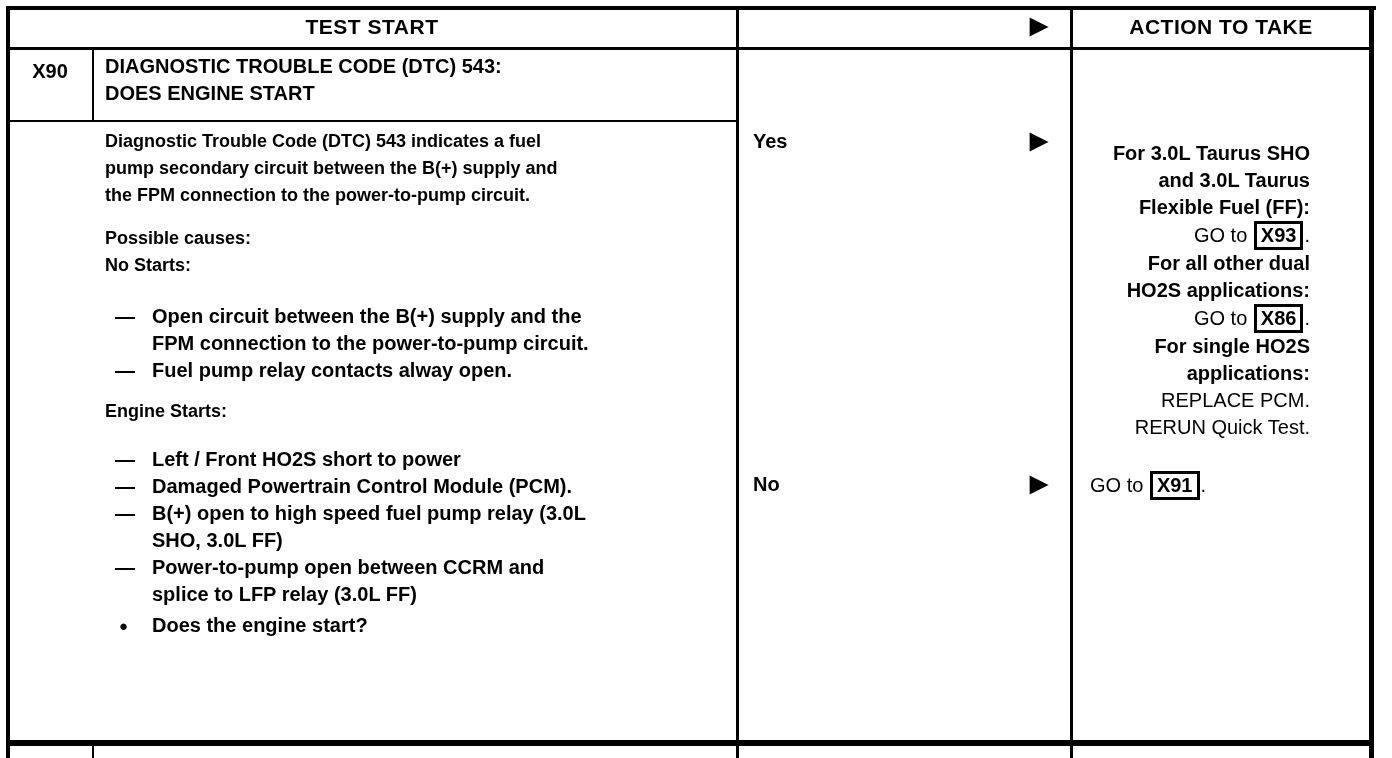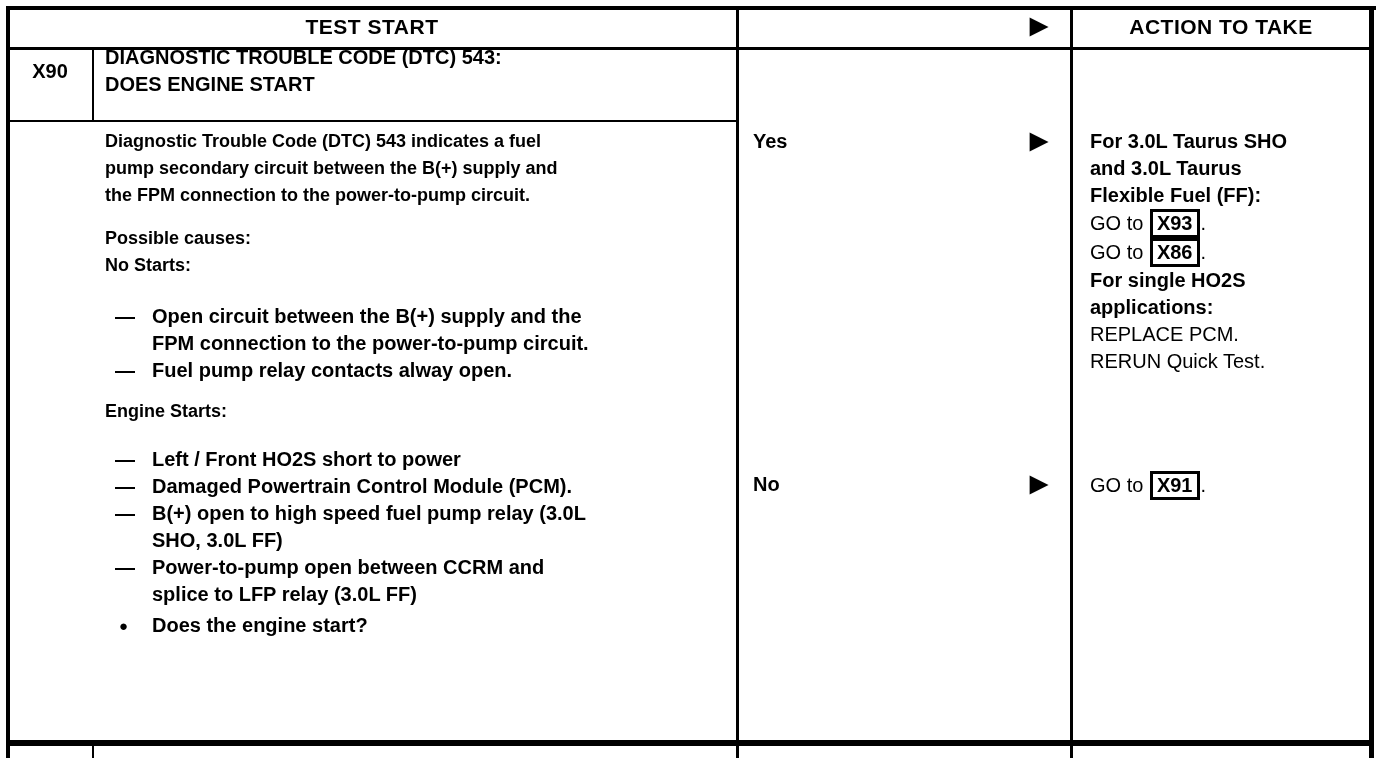--- a/index.html
+++ b/index.html
@@ -24,21 +24,21 @@
   .gap24 { height:24px; }
   .gap14 { height:14px; }
   .gap21 { height:21px; }
   .gap4  { height:4px; }
   .li { position:relative; padding-left:47px; width:445px;
         font-size:20px; font-weight:700; line-height:27px; }
   .li .mark { position:absolute; left:10px; top:0; }
   .li .bmark { position:absolute; left:14px; top:0; font-size:15px; }
 
   
-  .actions { position:absolute; left:1090px; top:128px; width:220px; }
+  .actions { position:absolute; left:1090px; top:140px; width:220px;text-align:right; }
   .actions div { font-size:20px; line-height:27px; }
   .act-b { font-weight:700; }
   .act-r { font-weight:400; }
   .refbox { display:inline-block; border:3px solid #000; padding:0 4px;
             font-weight:700; line-height:23px; margin:0 1px; }
 </style>
 </head>
 <body>
 
 <div class="screen">
@@ -52,21 +52,21 @@
   <div class="vline" style="left:92px; top:50px; width:2px; height:70px;"></div>
   <div class="hline" style="left:8px; top:120px; width:728px; height:2px;"></div>
   <div class="hline" style="left:6px; top:740px; width:1368px; height:6px;"></div>
   <div class="vline" style="left:92px; top:746px; width:2px; height:12px;"></div>
 
   <div class="t hdr center" style="left:8px; top:15px; width:728px;">TEST START</div>
   <div class="t arrow" style="left:1030px; top:14px;">▶</div>
   <div class="t hdr center" style="left:1073px; top:15px; width:296px;">ACTION TO TAKE</div>
 
   <div class="t body20 center" style="left:8px; top:58px; width:84px;">X90</div>
-  <div class="t" style="left:105px; top:44px; width:620px;">
+  <div class="t" style="left:105px; top:53px; width:620px;">
     <div class="body20">DIAGNOSTIC TROUBLE CODE (DTC) 543:</div>
     <div class="body20">DOES ENGINE START</div>
   </div>
 
   <div class="desc">
     <p class="para">Diagnostic Trouble Code (DTC) 543 indicates a fuel pump secondary circuit between the B(+) supply and the FPM connection to the power-to-pump circuit.</p>
     <p class="label-line">Possible causes:</p>
     <p class="label-line">No Starts:</p>
     <div class="gap24"></div>
 
@@ -114,20 +114,21 @@
   <div class="t arrow" style="left:1030px; top:129px;">▶</div>
 
   <div class="t body20" style="left:753px; top:471px;">No</div>
   <div class="t arrow" style="left:1030px; top:472px;">▶</div>
 
   <div class="actions">
     <div class="act-b">For 3.0L Taurus SHO and 3.0L Taurus Flexible Fuel (FF):</div>
     <div class="act-r">
       <span>GO to </span><span class="refbox">X93</span><span>.</span>
     </div>
+    <div class="act-b">For all other dual HO2S applications:</div>
     <div class="act-r">
       <span>GO to </span><span class="refbox">X86</span><span>.</span>
     </div>
     <div class="act-b">For single HO2S applications:</div>
     <div class="act-r">REPLACE PCM.</div>
     <div class="act-r">RERUN Quick Test.</div>
   </div>
 
   <div class="t reg20" style="left:1090px; top:471px; width:220px;">
     <span>GO to </span><span class="refbox">X91</span><span>.</span>

